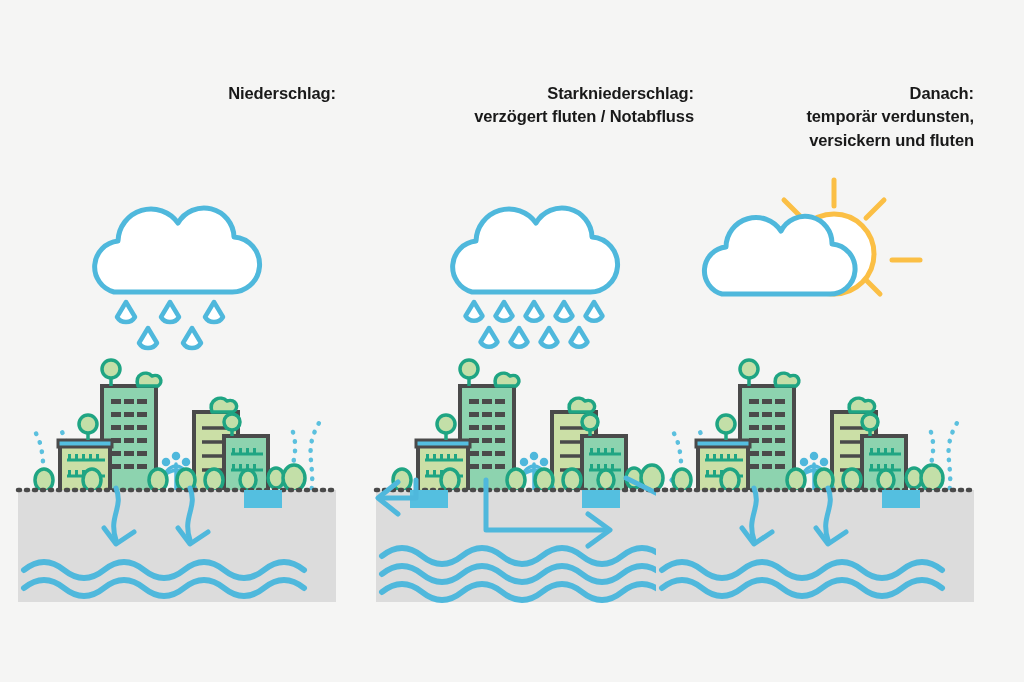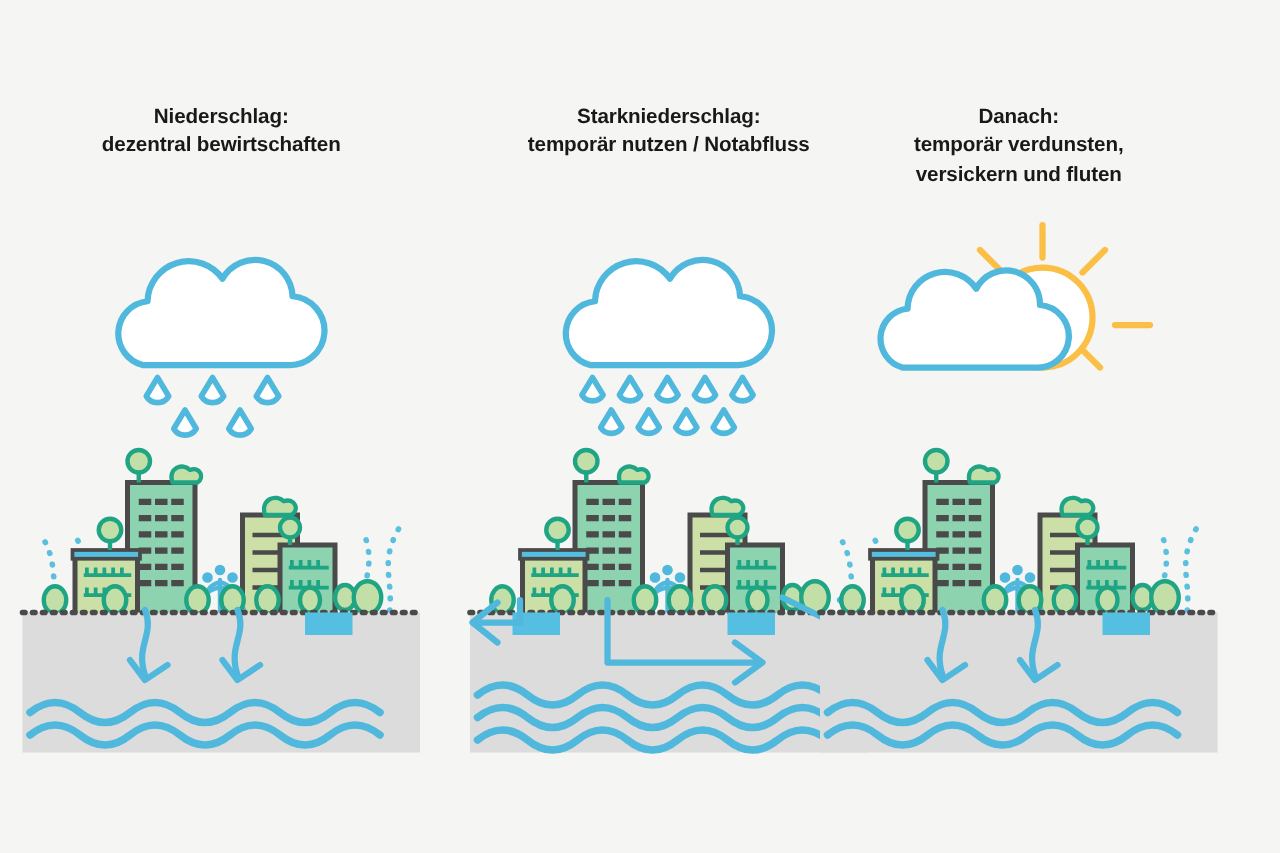--- a/index.html
+++ b/index.html
@@ -26,21 +26,21 @@
   }
   #panel-0 { left: 18px; }
   #panel-1 { left: 376px; }
   #panel-2 { left: 656px; }
 
   .panel-heading {
     position: absolute;
     top: 82px;
     left: 0;
     width: 318px;
-    text-align: center;
+    text-align: right;
     color: #191919;
     font-size: 16.5px;
     font-weight: bold;
     line-height: 1.42;
     letter-spacing: -0.1px;
   }
   .panel-heading .hl { display: block; }
 
   .sky-art {
     position: absolute;
@@ -67,21 +67,20 @@
 </style>
 </head>
 <body>
 
 <div id="stage">
 
   <div class="panel" id="panel-0">
 
     <div class="panel-heading">
       <span class="hl">Niederschlag:</span>
-      <span class="hl">dezentral bewirtschaften</span>
     </div>
 
     <div class="sky-art">
       <svg width="318" height="180" viewBox="0 0 318 180">
         <g>
           <path d="M96 122 a26 26 0 0 1 4 -51 a33 33 0 0 1 60 -18 a30 30 0 0 1 56 14 a25 25 0 0 1 -4 55 z" fill="#ffffff" stroke="#4FB8DC" stroke-width="5" stroke-linejoin="round"></path>
         </g>
         <g fill="#ffffff" stroke="#4FB8DC" stroke-width="4.5" stroke-linejoin="round">
           <path d="M108 132 l9 15 a10.5 10.5 0 0 1 -18 0 z"></path>
           <path d="M152 132 l9 15 a10.5 10.5 0 0 1 -18 0 z"></path>
@@ -255,21 +254,21 @@
           <path d="M6 102 q20 -16 40 0 t40 0 t40 0 t40 0 t40 0 t40 0 t40 0"></path>
         </g>
       </svg>
     </div>
   </div>
 
   <div class="panel" id="panel-1">
 
     <div class="panel-heading">
       <span class="hl">Starkniederschlag:</span>
-      <span class="hl">temporär nutzen / Notabfluss</span>
+      <span class="hl">verzögert fluten / Notabfluss</span>
     </div>
 
     <div class="sky-art">
       <svg width="318" height="180" viewBox="0 0 318 180">
         <g>
           <path d="M96 122 a26 26 0 0 1 4 -51 a33 33 0 0 1 60 -18 a30 30 0 0 1 56 14 a25 25 0 0 1 -4 55 z" fill="#ffffff" stroke="#4FB8DC" stroke-width="5" stroke-linejoin="round"></path>
         </g>
         <g fill="#ffffff" stroke="#4FB8DC" stroke-width="4.5" stroke-linejoin="round">
           <path d="M98 132 l8.5 14 a10 10 0 0 1 -17 0 z"></path>
           <path d="M128 132 l8.5 14 a10 10 0 0 1 -17 0 z"></path>

